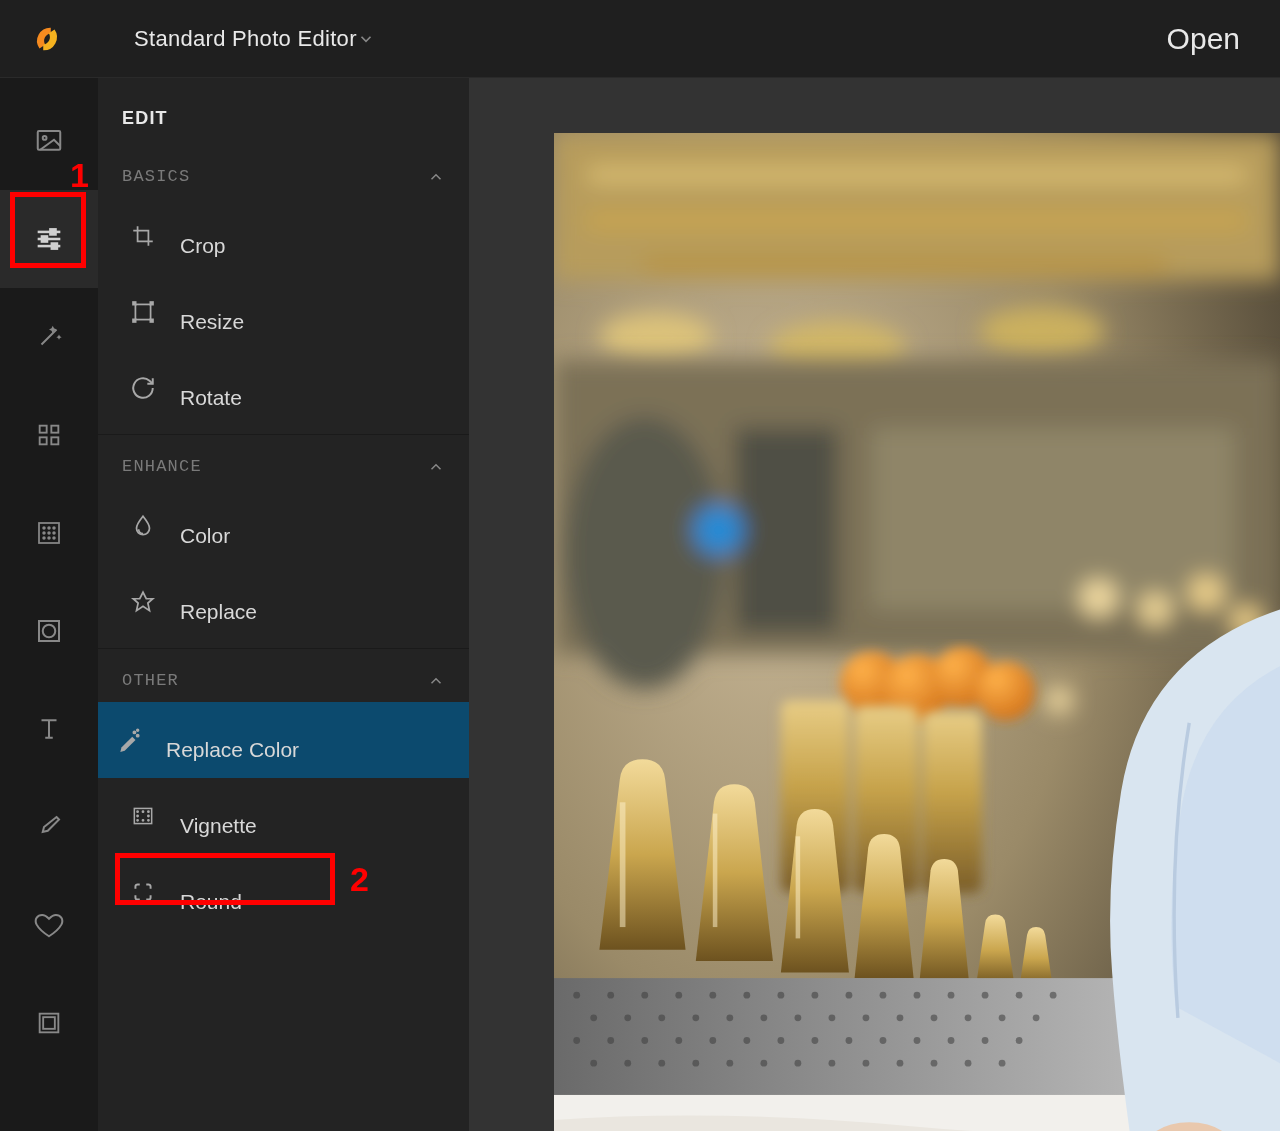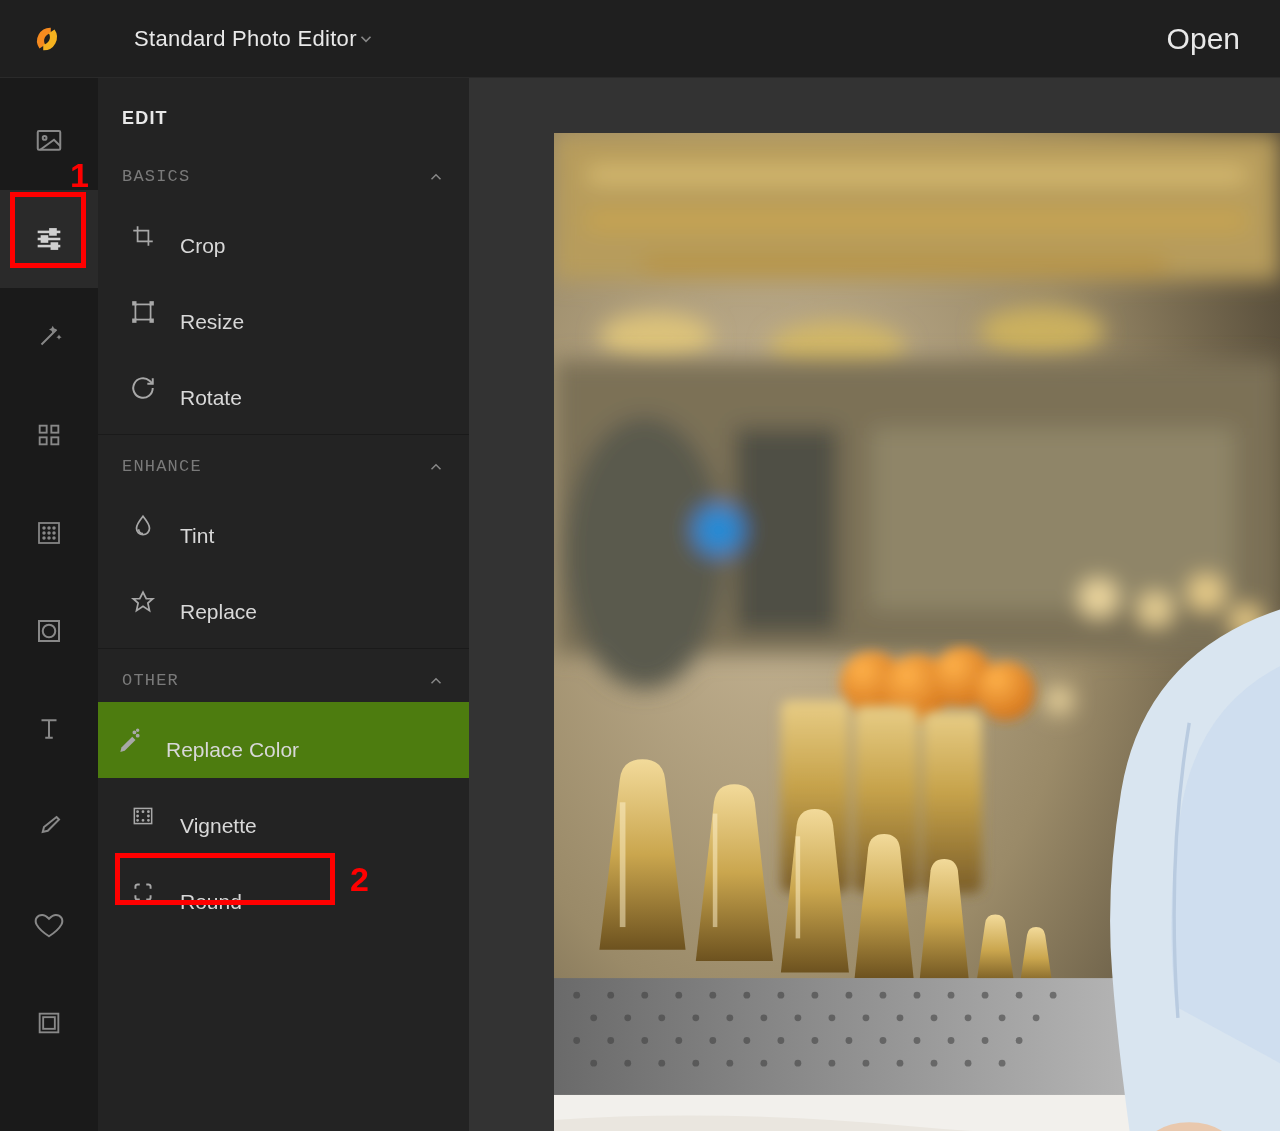--- a/index.html
+++ b/index.html
@@ -23,21 +23,21 @@
   .rail-item.active svg { color: #d0d0d0; }
   
   .panel { width: 371px; background: #232323; overflow-y: auto; padding-bottom: 20px; }
   .panel-title { padding: 30px 24px 24px; color: #e8e8e8; font-size: 18px; letter-spacing: 1.2px; font-weight: 700; }
   
   .section-header { display: flex; align-items: center; justify-content: space-between; padding: 14px 24px 12px; cursor: pointer; font-family: Liberation Mono, monospace; }
   .section-header-label { color: #7a7a7a; font-size: 17px; letter-spacing: 1.2px; font-weight: 500; }
   .section-header svg { color: #888; }
   
   .tool-item { display: flex; align-items: center; gap: 22px; padding: 16px 24px 16px 30px; cursor: pointer; }
-  .tool-item.selected { background: #4d7c0f; padding-left: 16px; }
+  .tool-item.selected { background: #0c4a6e; padding-left: 16px; }
   .tool-icon { width: 30px; height: 30px; display: flex; align-items: center; justify-content: center; color: #a8a8a8; flex-shrink: 0; }
   .tool-label { color: #d8d8d8; font-size: 21px; font-weight: 400; margin-top: 20px; }
   
   .section-sep { height: 1px; background: #1a1a1a; margin: 8px 0; }
   
   .canvas { flex: 1; background: #333333; padding: 55px 0 0 85px; position: relative; overflow: hidden; }
   .photo { width: 100%; height: 100%; }
   
   
   .ann-box { position: absolute; border: 5px solid #ff0000; pointer-events: none; }
@@ -193,21 +193,21 @@
           <polyline points="18 15 12 9 6 15"></polyline>
         </svg>
     </div>
     <div class="tool-item">
       <span class="tool-icon">
           <svg width="26" height="26" viewBox="0 0 24 24" fill="none" stroke="currentColor" stroke-width="1.6">
             <path d="M12 3c4 5 6 8 6 11a6 6 0 0 1-12 0c0-3 2-6 6-11z"></path>
             <path d="M8 15a4 4 0 0 0 4 4"></path>
           </svg>
         </span>
-      <span class="tool-label">Tint</span>
+      <span class="tool-label">Color</span>
     </div>
     <div class="tool-item">
       <span class="tool-icon">
           <svg width="26" height="26" viewBox="0 0 24 24" fill="none" stroke="currentColor" stroke-width="1.6">
             <polygon points="12 3 15 9 21 9 16.5 13 18 20 12 16 6 20 7.5 13 3 9 9 9"></polygon>
           </svg>
         </span>
       <span class="tool-label">Replace</span>
     </div>
     <div class="section-sep"></div>

